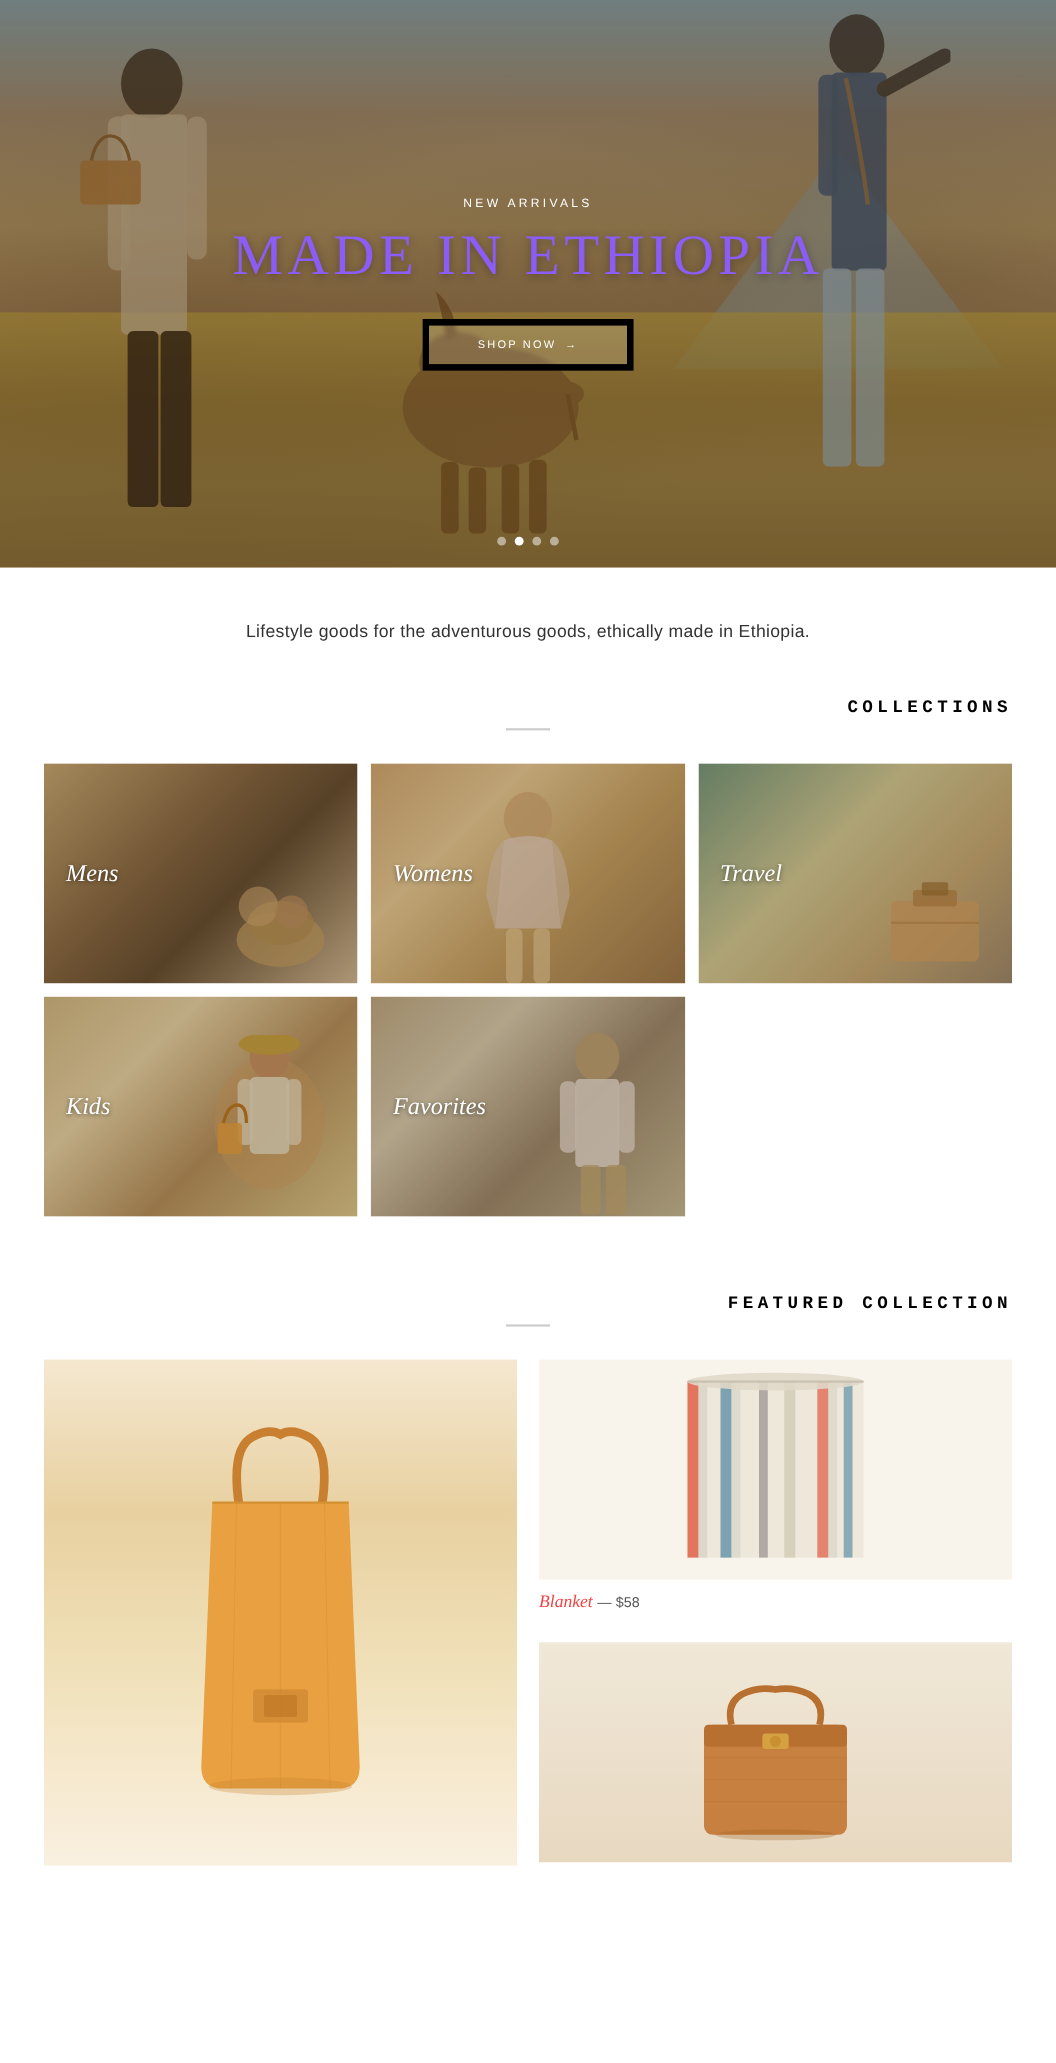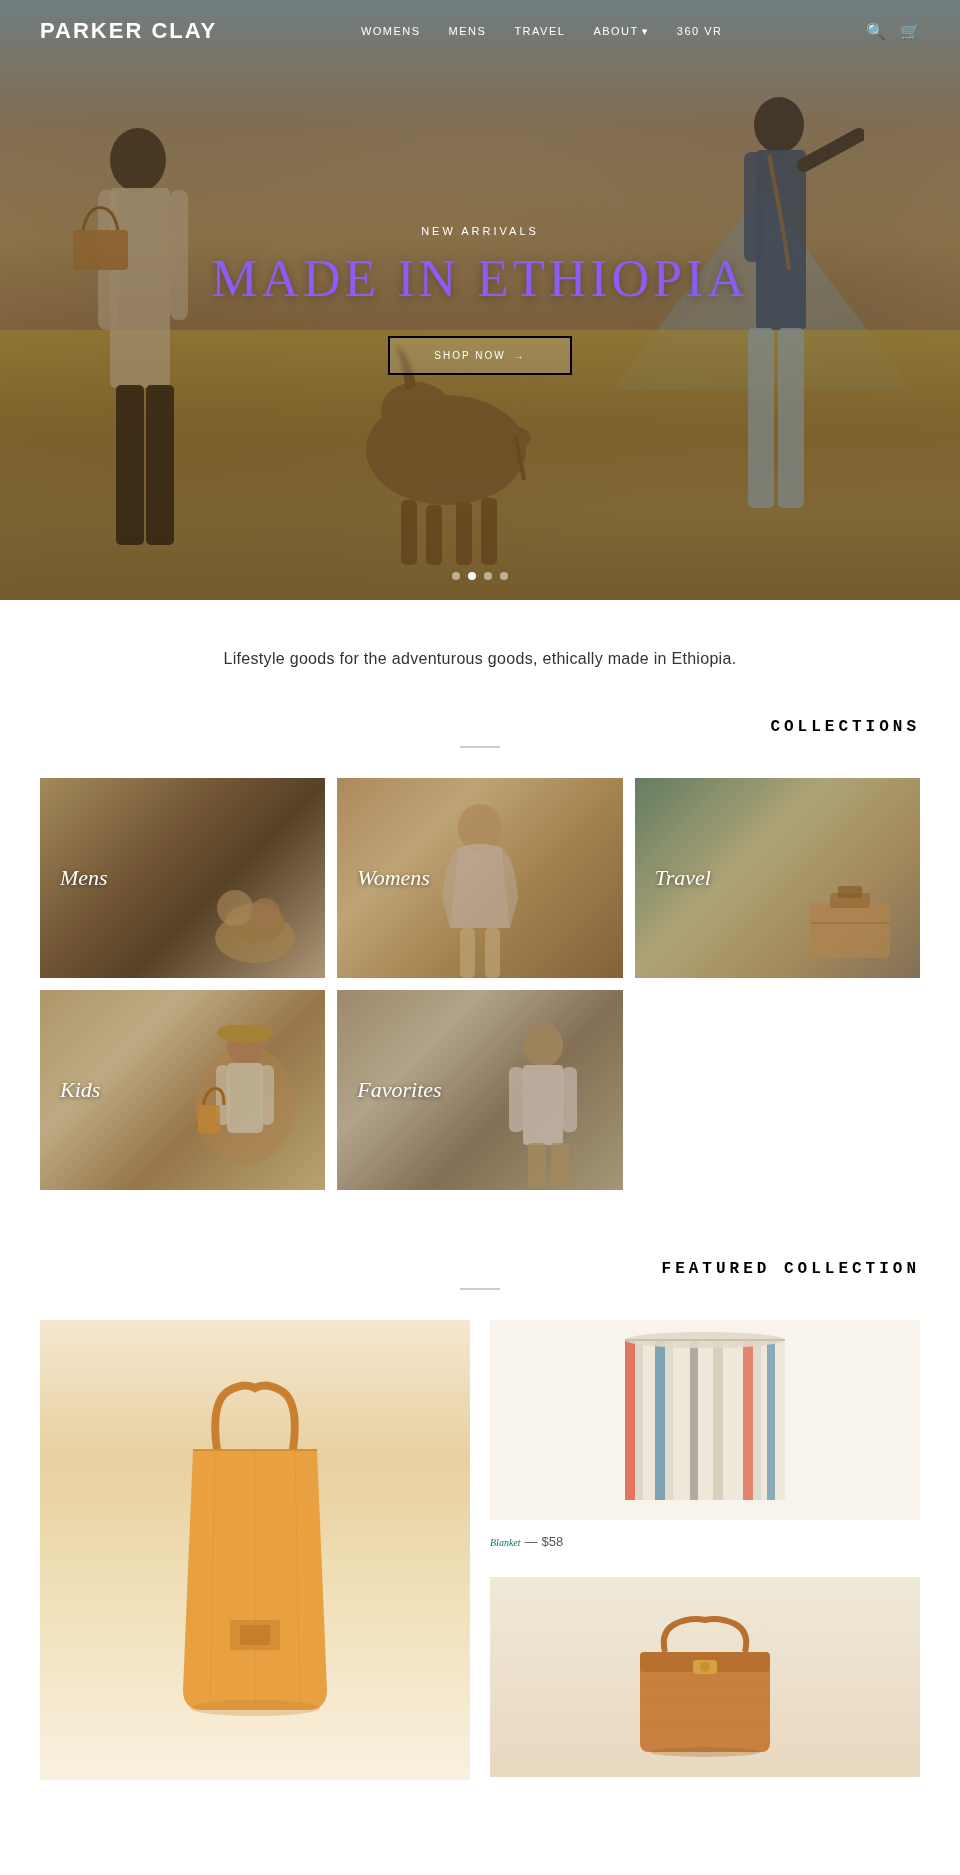--- a/index.html
+++ b/index.html
@@ -51,21 +51,21 @@
     .nav-icon {
       color: #fff;
       font-size: 16px;
       cursor: pointer;
     }
 
     
     .hero {
       position: relative;
       width: 960px;
-      height: 600px;
+      height: 516px;
       overflow: hidden;
     }
     .hero-bg {
       width: 100%;
       height: 100%;
       background: linear-gradient(
         to bottom,
         rgba(80,60,40,0.18) 0%,
         rgba(80,60,40,0.25) 100%
       );
@@ -130,21 +130,21 @@
       font-size: 52px;
       font-weight: 400;
       color: #8b5cf6;
       letter-spacing: 4px;
       text-transform: uppercase;
       font-family: 'Georgia', serif;
       margin-bottom: 28px;
       text-shadow: 0 2px 8px rgba(0,0,0,0.3);
     }
     .hero-btn {
-      border: 2px solid #000000;
+      border: 6px solid #000000;
       background: rgba(255,255,255,0.15);
       color: #fff;
       padding: 12px 44px;
       font-size: 10px;
       letter-spacing: 2px;
       text-transform: uppercase;
       font-family: Arial, sans-serif;
       cursor: pointer;
       display: flex;
       align-items: center;
@@ -272,52 +272,35 @@
     }
     .product-image {
       width: 100%;
       height: 220px;
       overflow: hidden;
     }
     .product-meta {
       padding: 12px 0 4px;
     }
     .product-name {
-      font-size: 10px;
-      color: #0f766e;
+      font-size: 16px;
+      color: #ef4444;
       font-family: 'Georgia', serif;
       font-style: italic;
     }
     .product-price {
       font-size: 13px;
       color: #555;
       font-family: Arial, sans-serif;
     }
   </style>
 </head>
 <body>
 
 <div style="position:relative;">
-  <header>
-    <div class="logo">PARKER CLAY</div>
-    <nav>
-      <a>WOMENS</a>
-      <a>MENS</a>
-      <a>TRAVEL</a>
-      <div class="about-wrap">
-        <a>ABOUT</a>
-        <span>▾</span>
-      </div>
-      <a>360 VR</a>
-    </nav>
-    <div class="nav-icons">
-      <span class="nav-icon">🔍</span>
-      <span class="nav-icon">🛒</span>
-    </div>
-  </header>
 
   <section class="hero">
     <div class="hero-bg">
       <div class="hero-scene"></div>
       <div class="hero-mountain"></div>
       <div class="hero-ground"></div>
 
       <div style="position:absolute;bottom:0;left:6%;width:190px;height:500px;opacity:0.75;">
         <svg viewBox="0 0 190 500" width="190" height="500">
 

